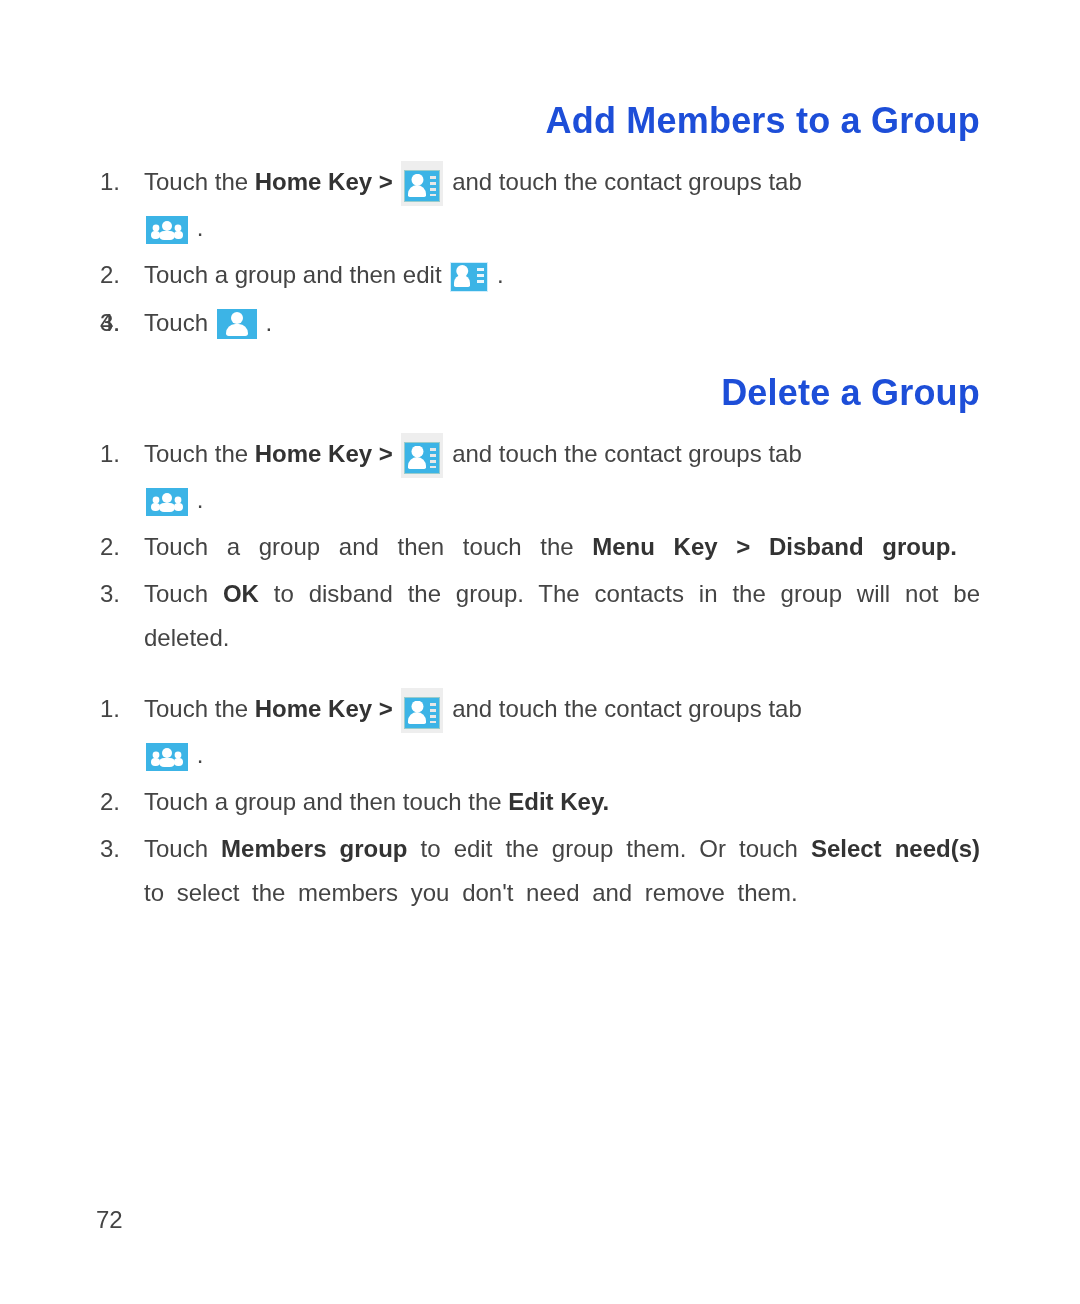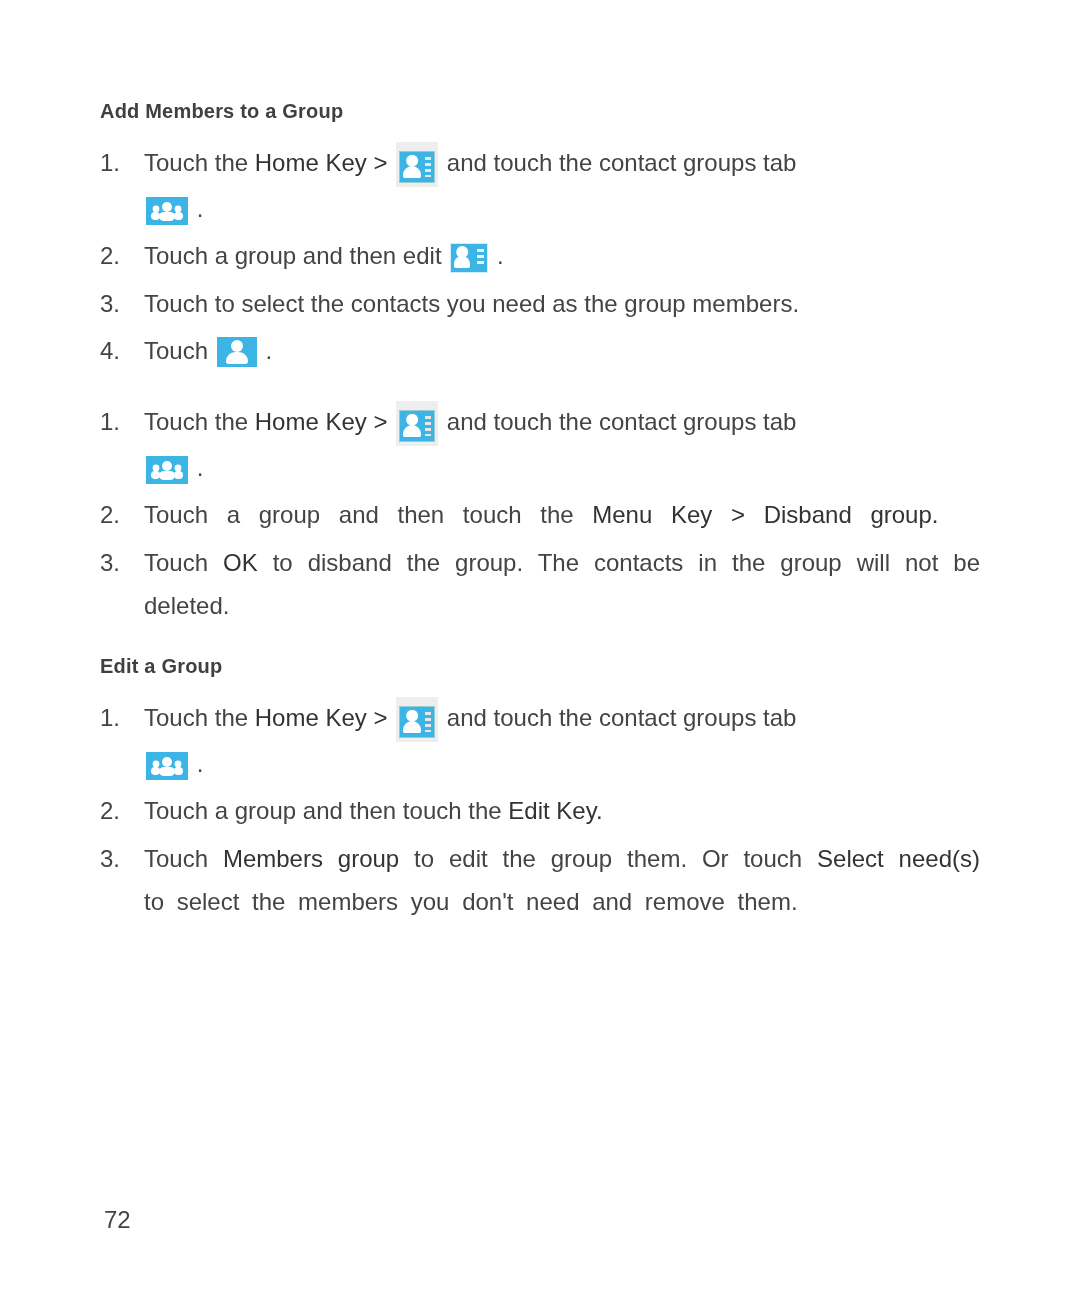--- a/index.html
+++ b/index.html
@@ -10,25 +10,26 @@
     color: #333;
   }
   .page {
     box-sizing: border-box;
     width: 1080px;
     min-height: 1304px;
     padding: 100px 100px 40px 100px;
     position: relative;
   }
   h2.section {
-    font-size: 20px;
+    font-size: 36px;
     font-weight: bold;
-    color: #404040;
+    color: #1d4ed8;
     margin: 0 0 18px 0;
     letter-spacing: 0.2px;
+    text-align: right;
   }
   ol.steps {
     list-style: none;
     margin: 0 0 28px 0;
     padding: 0;
     font-size: 24px;
     line-height: 1.8;
     color: #444;
   }
   ol.steps > li {
@@ -36,21 +37,21 @@
     padding-left: 44px;
     position: relative;
     margin-bottom: 4px;
     text-align: justify;
   }
   ol.steps > li .num {
     position: absolute;
     left: 0;
     top: 0;
   }
-  .b { font-weight: normal; color:#333; }
+  .b { font-weight: bold; color:#333; }
   .icon {
     display: inline-block;
     vertical-align: middle;
     margin: 0 2px;
     position: relative;
   }
   
   .contacts-app {
     width: 34px; height: 30px;
     background: #3cb4e6;
@@ -121,21 +122,21 @@
     content:"";
     position:absolute; left:50%; bottom:3px; transform:translateX(-50%);
     width:22px; height:12px; background:#fff; border-radius:10px 10px 3px 3px;
   }
   .justify { text-align: justify; text-justify: inter-word; }
   .spread { word-spacing: 6px; }
   .spread-wide { word-spacing: 12px; }
   .page-number {
     position: absolute;
     bottom: 70px;
-    left: 104px;
+    left: 96px;
     font-size: 24px;
     color:#444;
   }
 </style>
 </head>
 <body>
 
 <div class="page">
 
   <h2 class="section">Add Members to a Group</h2>
@@ -162,30 +163,30 @@
       <span>.</span>
     </li>
     <li>
       <span class="num">2.</span>
       <span>Touch a group and then edit </span>
       <span class="icon add-contact"><span class="bars"></span></span>
       <span>.</span>
     </li>
     <li>
       <span class="num">3.</span>
-      <span>Touch to select the contacts you need as the group members.</span>
     </li>
     <li>
       <span class="num">4.</span>
       <span>Touch </span>
       <span class="icon contact-single"></span>
       <span>.</span>
     </li>
   </ol>
 
+  <h2 class="section">Delete a Group</h2>
   <ol class="steps">
     <li>
       <span class="num">1.</span>
       <span>Touch the </span>
       <span class="b">Home Key &gt; </span>
       <span class="icon contacts-app-wrap"><span class="icon contacts-app"><span class="stripes"></span></span></span>
       <span>  and touch the contact groups tab </span>
       <br>
       <span class="icon groups-tab">
         <svg viewBox="0 0 34 22">
@@ -207,21 +208,20 @@
       <span class="b">Menu Key &gt; Disband group.</span>
     </li>
     <li class="justify spread">
       <span class="num">3.</span>
       <span>Touch </span>
       <span class="b">OK</span>
       <span> to disband the group. The contacts in the group will not be deleted.</span>
     </li>
   </ol>
 
-  <h2 class="section">Edit a Group</h2>
   <ol class="steps">
     <li>
       <span class="num">1.</span>
       <span>Touch the </span>
       <span class="b">Home Key &gt; </span>
       <span class="icon contacts-app-wrap"><span class="icon contacts-app"><span class="stripes"></span></span></span>
       <span> and touch the contact groups tab </span>
       <br>
       <span class="icon groups-tab">
         <svg viewBox="0 0 34 22">

